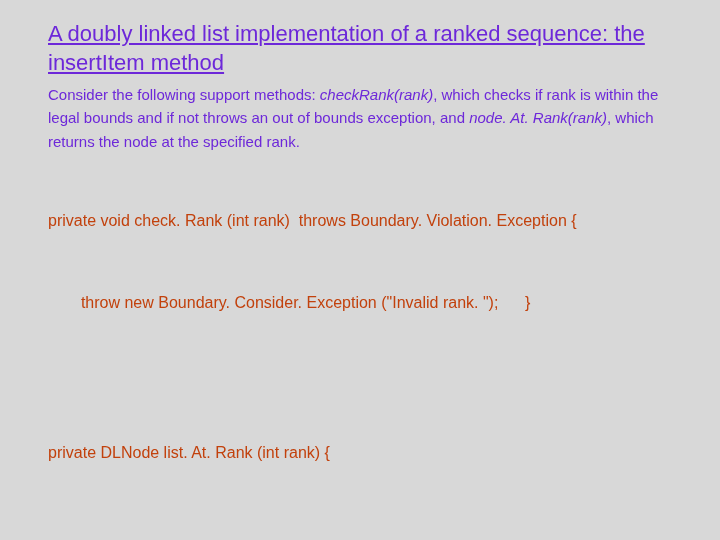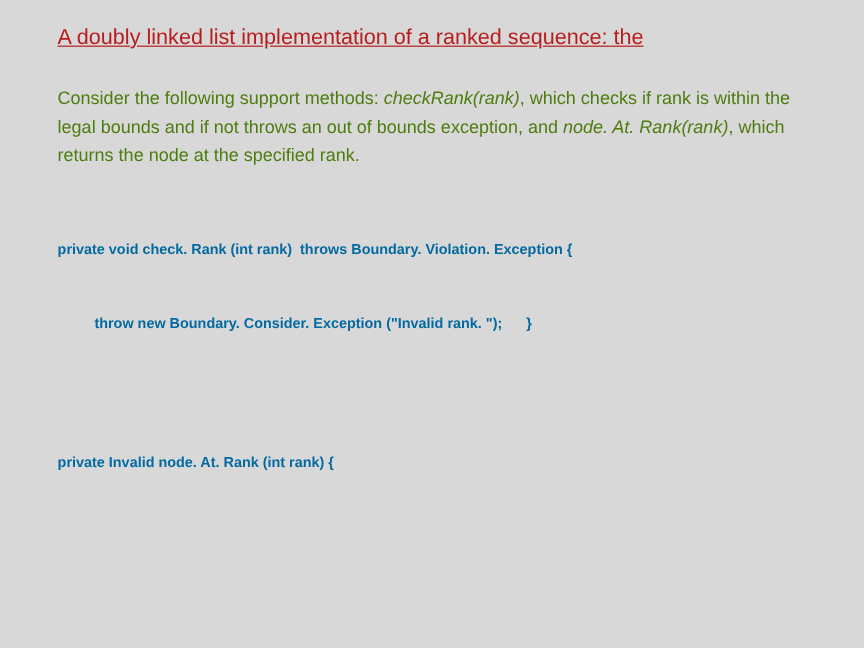--- a/index.html
+++ b/index.html
@@ -8,69 +8,69 @@
     background: #d8d8d8;
     font-family: Arial, Helvetica, sans-serif;
     width: 720px;
     height: 540px;
     overflow: hidden;
   }
   .container {
     padding: 20px 48px 20px 48px;
   }
   .title {
-    font-size: 18px;
+    font-size: 22px;
     font-weight: normal;
-    color: #b91c1c;
+    color: #6d28d9;
     text-decoration: underline;
     line-height: 1.3;
-    margin-bottom: 28px;
+    margin-bottom: 6px;
   }
   .intro {
     font-size: 15px;
-    color: #4d7c0f;
+    color: #6d28d9;
     line-height: 1.55;
-    margin-bottom: 16px;
   }
   .intro .italic {
     font-style: italic;
   }
   .code {
-    font-size: 12px;
-    font-weight: bold;
-    color: #0369a1;
+    font-size: 16px;
+    font-weight: normal;
+    color: #c2410c;
     line-height: 1.7;
     white-space: pre;
     font-family: Arial, Helvetica, sans-serif;
   }
   .code-block {
     margin-bottom: 14px;
   }
   .ind1 { padding-left: 24px; }
 </style>
 </head>
 <body>
 
 <div class="container">
 
   <div class="title">
     <span>A doubly linked list implementation of a ranked sequence: the</span><br>
+    <span>insertItem method</span>
   </div>
 
   <div class="intro">
     <span>Consider the following support methods: </span><span class="italic">checkRank(rank)</span><span>, which checks if rank is within the legal bounds and if not throws an out of bounds exception, and </span><span class="italic">node. At. Rank(rank)</span><span>, which returns the node at the specified rank.</span>
   </div>
 
   <div class="code code-block">
     <div>private void check. Rank (int rank)  throws Boundary. Violation. Exception {</div>
     <div class="ind1">  throw new Boundary. Consider. Exception ("Invalid rank. ");      }</div>
   </div>
 
   <div class="code code-block">
-    <div>private Invalid node. At. Rank (int rank) {</div>
+    <div>private DLNode list. At. Rank (int rank) {</div>
     <div style="height:10px"></div>
     
     
     
     
     
     
     
     
     

